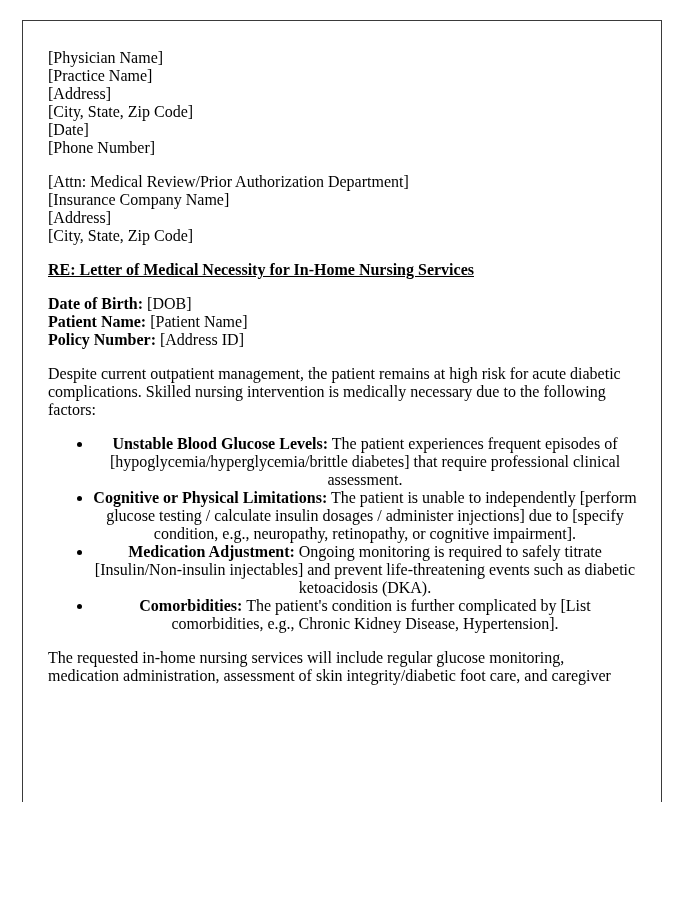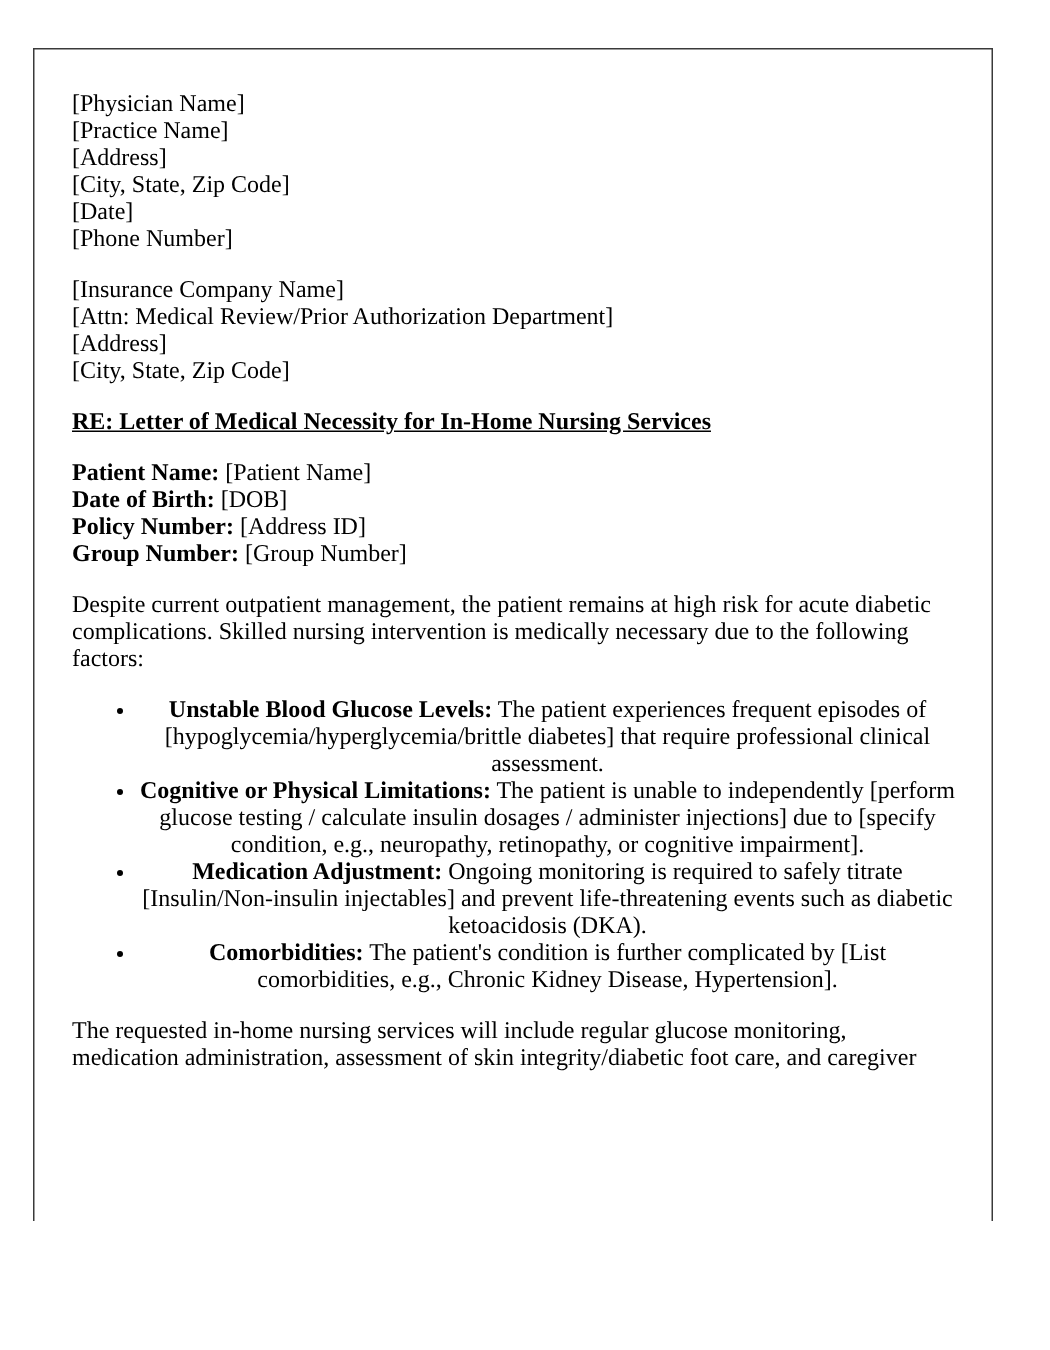--- a/index.html
+++ b/index.html
@@ -7,21 +7,21 @@
     padding: 0;
     width: 700px;
     height: 900px;
     background: #ffffff;
     font-family: "Liberation Serif", "DejaVu Serif", serif;
     color: #000000;
   }
   .page-clip {
     position: absolute;
     left: 22px;
-    top: 32px;
+    top: 20px;
     width: 640px;
     height: 782px;
     overflow: hidden;
   }
   .page {
     box-sizing: border-box;
     width: 640px;
     height: 900px;
     border: 1px solid #3a3a3a;
     background: #ffffff;
@@ -51,40 +51,37 @@
     <div class="block">
       <div>[Physician Name]</div>
       <div>[Practice Name]</div>
       <div>[Address]</div>
       <div>[City, State, Zip Code]</div>
       <div>[Date]</div>
       <div>[Phone Number]</div>
     </div>
 
     <div class="block">
+      <div>[Attn: Medical Review/Prior Authorization Department]</div>
       <div>[Insurance Company Name]</div>
-      <div>[Attn: Medical Review/Prior Authorization Department]</div>
       <div>[Address]</div>
       <div>[City, State, Zip Code]</div>
     </div>
 
     <p class="subject">RE: Letter of Medical Necessity for In-Home Nursing Services</p>
 
     <div class="block">
       <div>
+        <span class="b">Date of Birth:</span> <span>[DOB]</span>
+      </div>
+      <div>
         <span class="b">Patient Name:</span> <span>[Patient Name]</span>
       </div>
       <div>
-        <span class="b">Date of Birth:</span> <span>[DOB]</span>
-      </div>
-      <div>
         <span class="b">Policy Number:</span> <span>[Address ID]</span>
-      </div>
-      <div>
-        <span class="b">Group Number:</span> <span>[Group Number]</span>
       </div>
     </div>
 
 
 
     <p class="block">Despite current outpatient management, the patient remains at high risk for acute diabetic complications. Skilled nursing intervention is medically necessary due to the following factors:</p>
 
     <ul class="factors">
       <li>
         <span class="b">Unstable Blood Glucose Levels:</span> <span>The patient experiences frequent episodes of [hypoglycemia/hyperglycemia/brittle diabetes] that require professional clinical assessment.</span>

